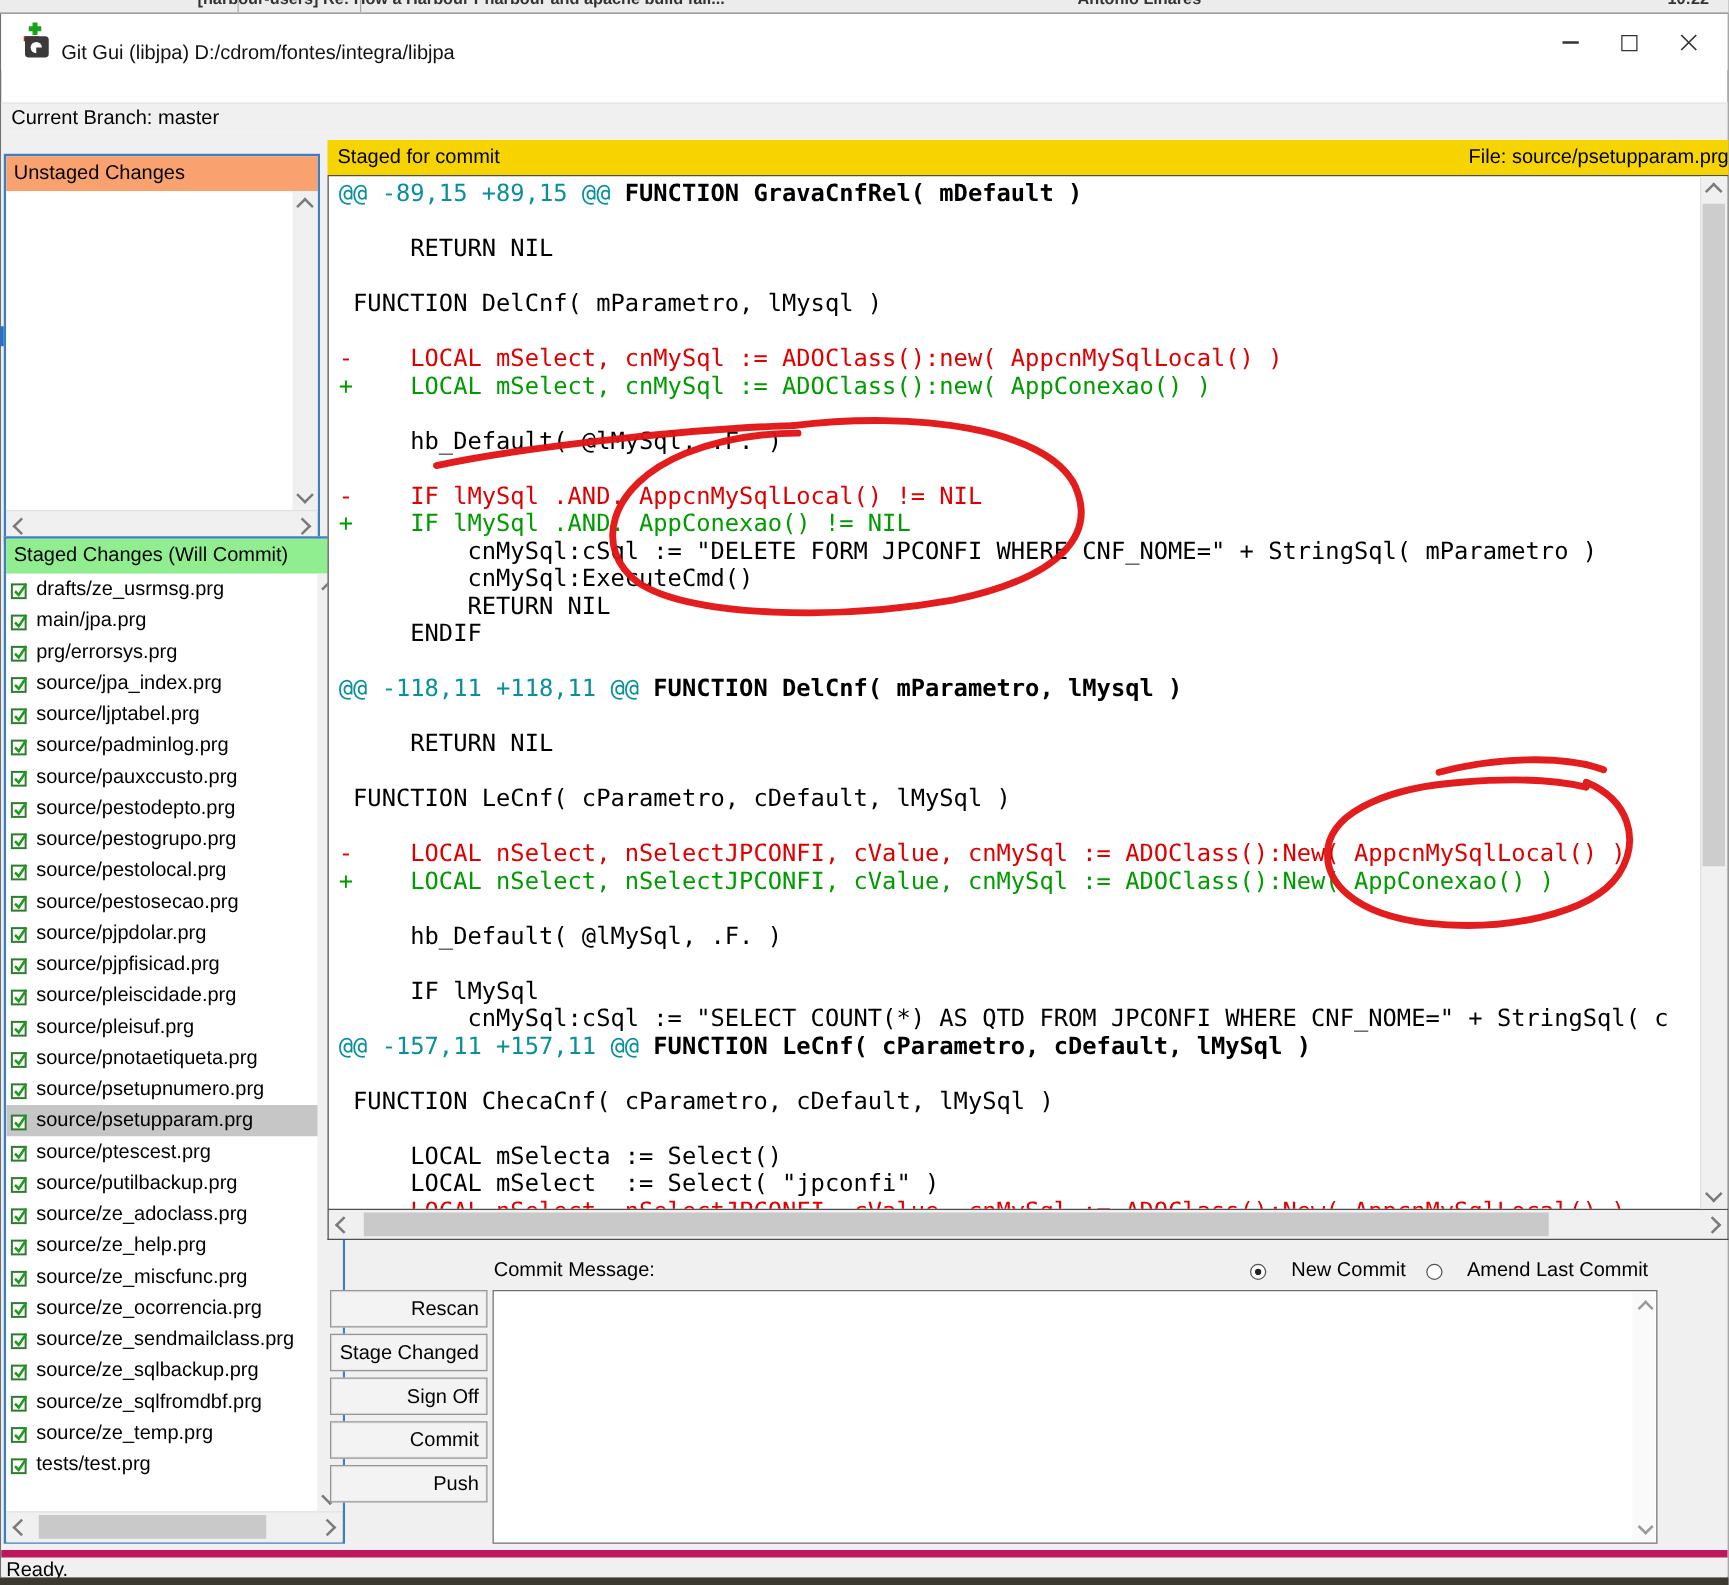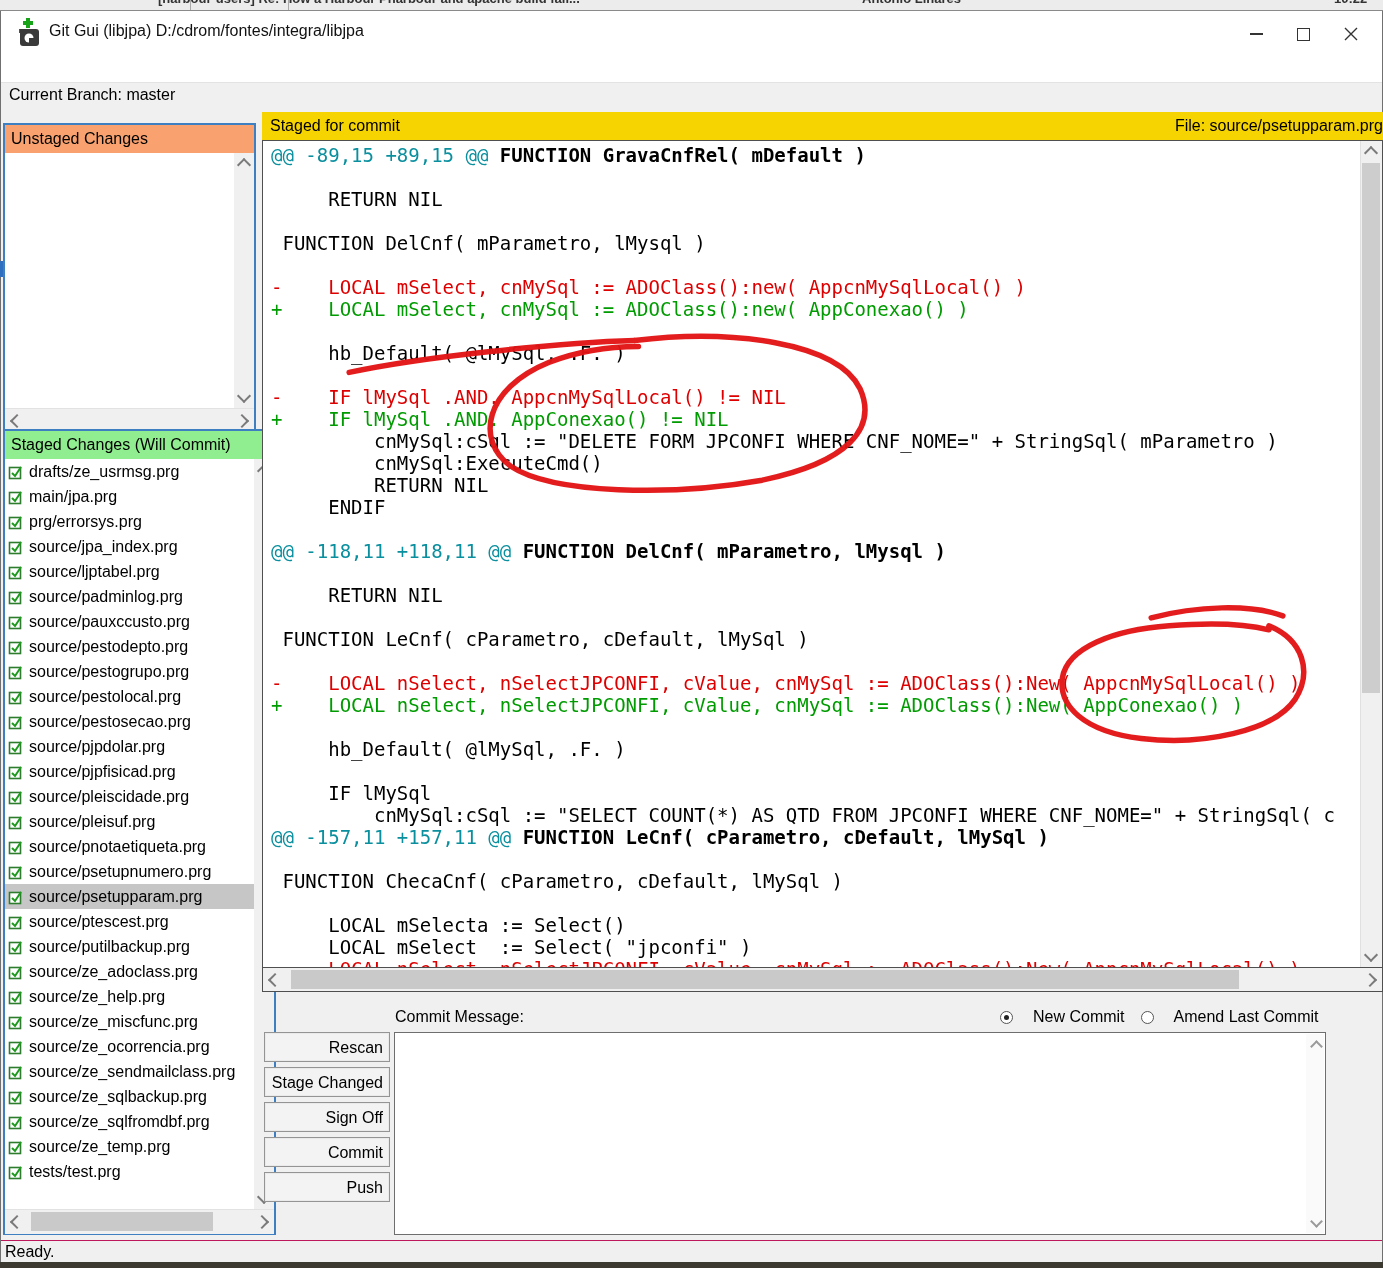--- a/index.html
+++ b/index.html
@@ -10,21 +10,21 @@
                 border-bottom:1px solid #8a8a8a;overflow:hidden;z-index:9;}
   .bgfrag{position:absolute;top:-9px;font-size:13px;font-weight:bold;color:#333;white-space:nowrap;}
   .bgdiv{position:absolute;top:0;width:1px;height:10px;background:#aaa;}
   
   .win-frame{position:absolute;left:0;top:10px;width:1383px;height:1252px;box-sizing:border-box;
              border:1px solid #707070;background:#fff;}
   .body-bg{position:absolute;left:1px;top:106px;width:1381px;height:1134px;background:#F0F0F0;}
   
   .titlebar{position:absolute;left:1px;top:11px;width:1381px;height:45px;background:#fff;}
   .app-icon{position:absolute;left:16px;top:6px;width:26px;height:32px;display:block;}
-  .title-text{position:absolute;left:48px;top:11px;font-size:16px;color:#111;white-space:nowrap;}
+  .title-text{position:absolute;left:48px;top:23px;font-size:16px;color:#111;white-space:nowrap;}
   .win-controls{position:absolute;right:8px;top:4px;height:38px;display:flex;}
   .wc{width:47px;height:38px;display:flex;align-items:center;justify-content:center;}
   .ic-min{width:13px;height:0;border-top:2px solid #333;display:block;}
   .ic-max{width:11px;height:11px;border:1.5px solid #333;display:block;}
   
   .menubar{position:absolute;left:1px;top:60px;width:1381px;height:24px;background:#fff;padding-left:11px;box-sizing:border-box;}
   .menu-item{display:inline-block;margin-right:23px;font-size:16px;line-height:24px;}
   
   .branchbar{position:absolute;left:1px;top:82px;width:1381px;height:24px;background:#F0F0F0;
              border-top:1px solid #E3E3E3;font-size:16px;line-height:24px;padding-left:8px;box-sizing:border-box;}
@@ -72,21 +72,21 @@
   .btn-col{position:absolute;left:264px;top:1032px;width:126px;}
   .tk-btn{display:block;width:126px;height:30px;margin-bottom:5px;background:#F3F3F3;border:1px solid #949494;
           box-shadow:inset 0 0 0 1px #EAEAEA;font-size:16px;font-family:"Liberation Sans",sans-serif;
           box-sizing:border-box;text-align:right;line-height:27px;}
   .msg-box{position:absolute;left:394px;top:1032px;width:932px;height:203px;box-sizing:border-box;
            background:#fff;border:1px solid #6E6E6E;}
   .msg-scroll{position:absolute;right:1px;top:1px;bottom:1px;width:18px;background:#FAFAFA;}
   .msg-scroll .chev{border-color:#9a9a9a;width:7px;height:7px;}
   
   .statusbar{position:absolute;left:1px;top:1240px;width:1381px;height:22px;background:#F0F0F0;
-             border-top:1px solid #be185d;font-size:16px;line-height:21px;padding-left:4px;box-sizing:border-box;}
+             border-top:6px solid #be185d;font-size:16px;line-height:21px;padding-left:4px;box-sizing:border-box;}
   .bg-strip-bottom{position:absolute;left:0;top:1262px;width:1383px;height:6px;background:#3B3930;z-index:9;}
   .edge-artifact{position:absolute;left:0;top:261px;width:3px;height:16px;background:#2F6FBF;z-index:8;}
 </style>
 </head>
 <body>
 
 <div class="screen">
 
   <div class="bg-strip-top">
     <span class="bgfrag" style="left:158px">[harbour-users] Re: How a Harbour Pharbour and apache build fail...</span>

